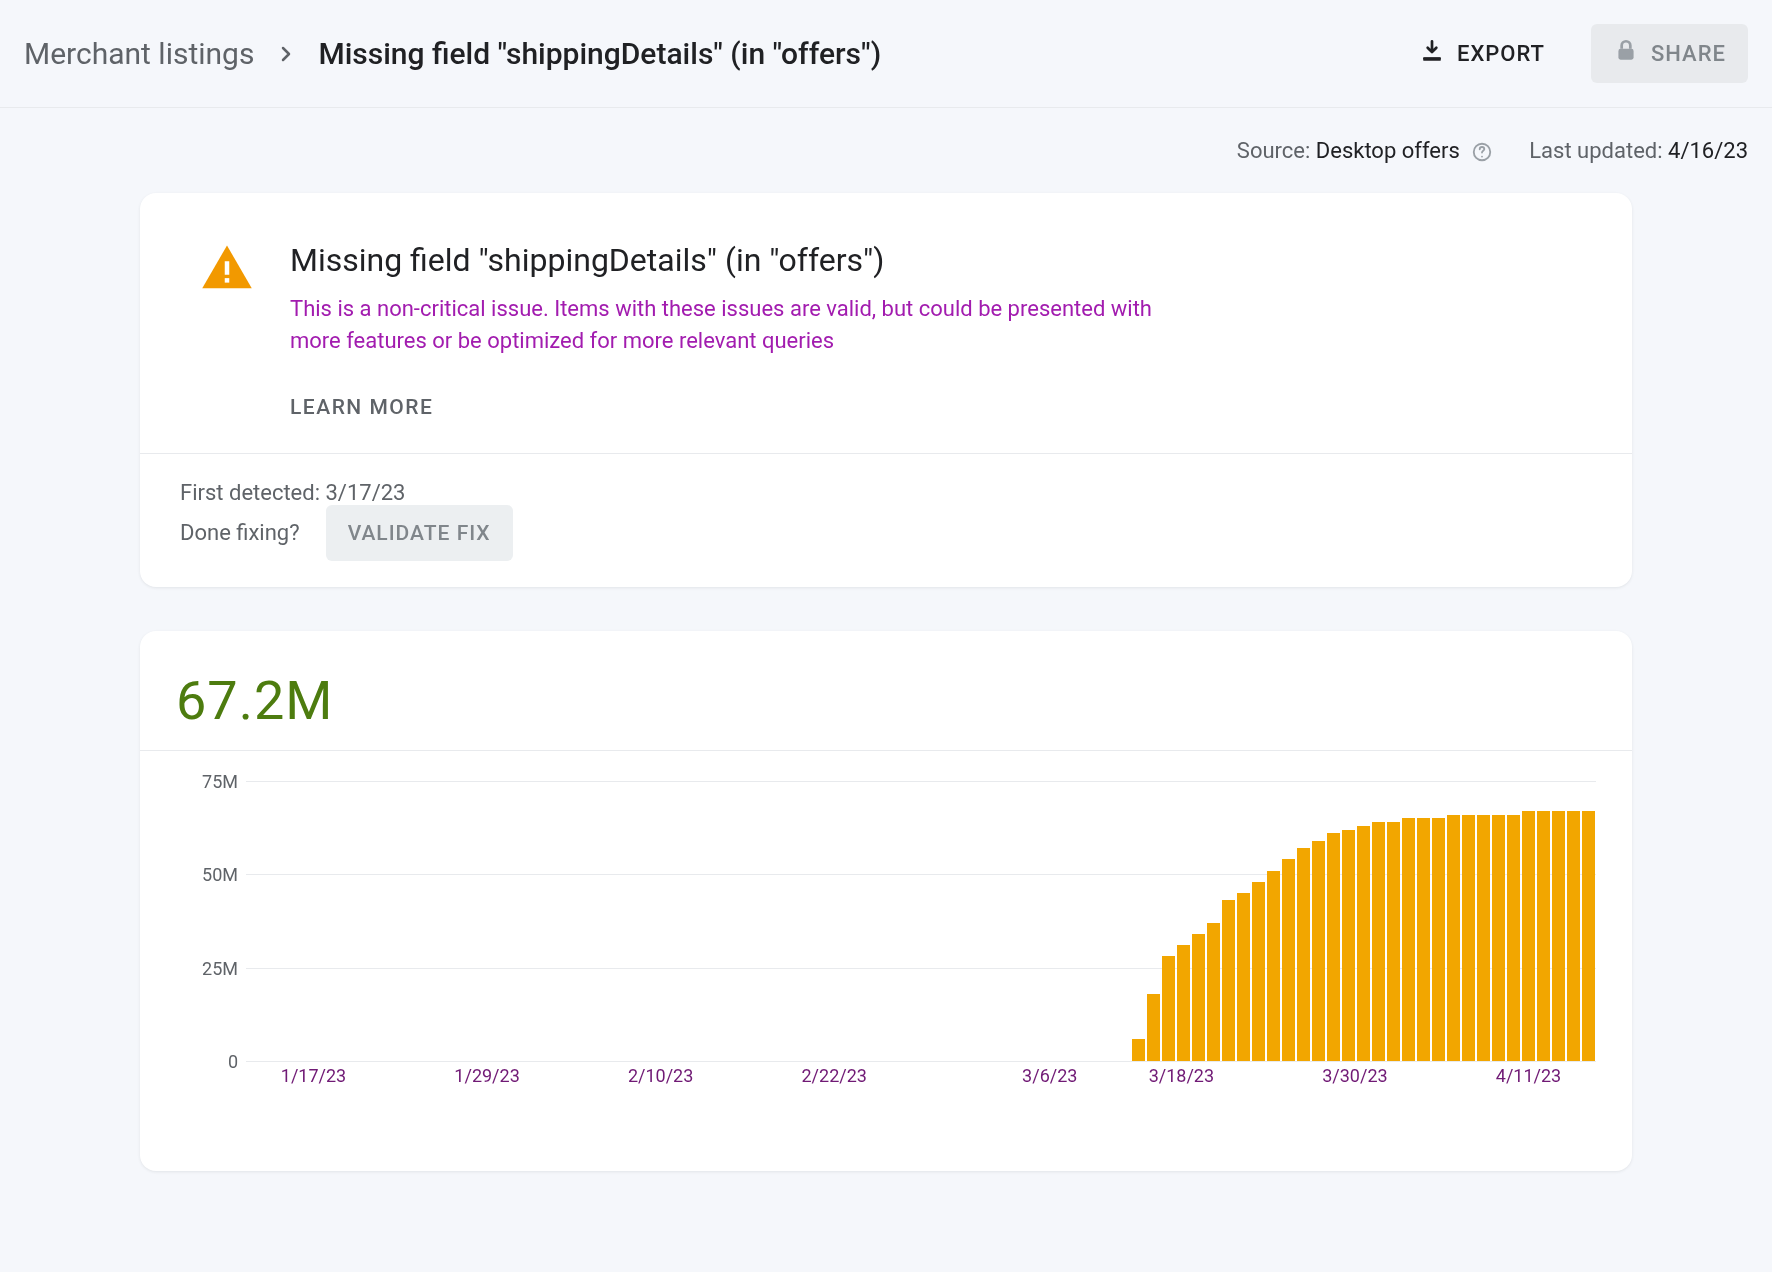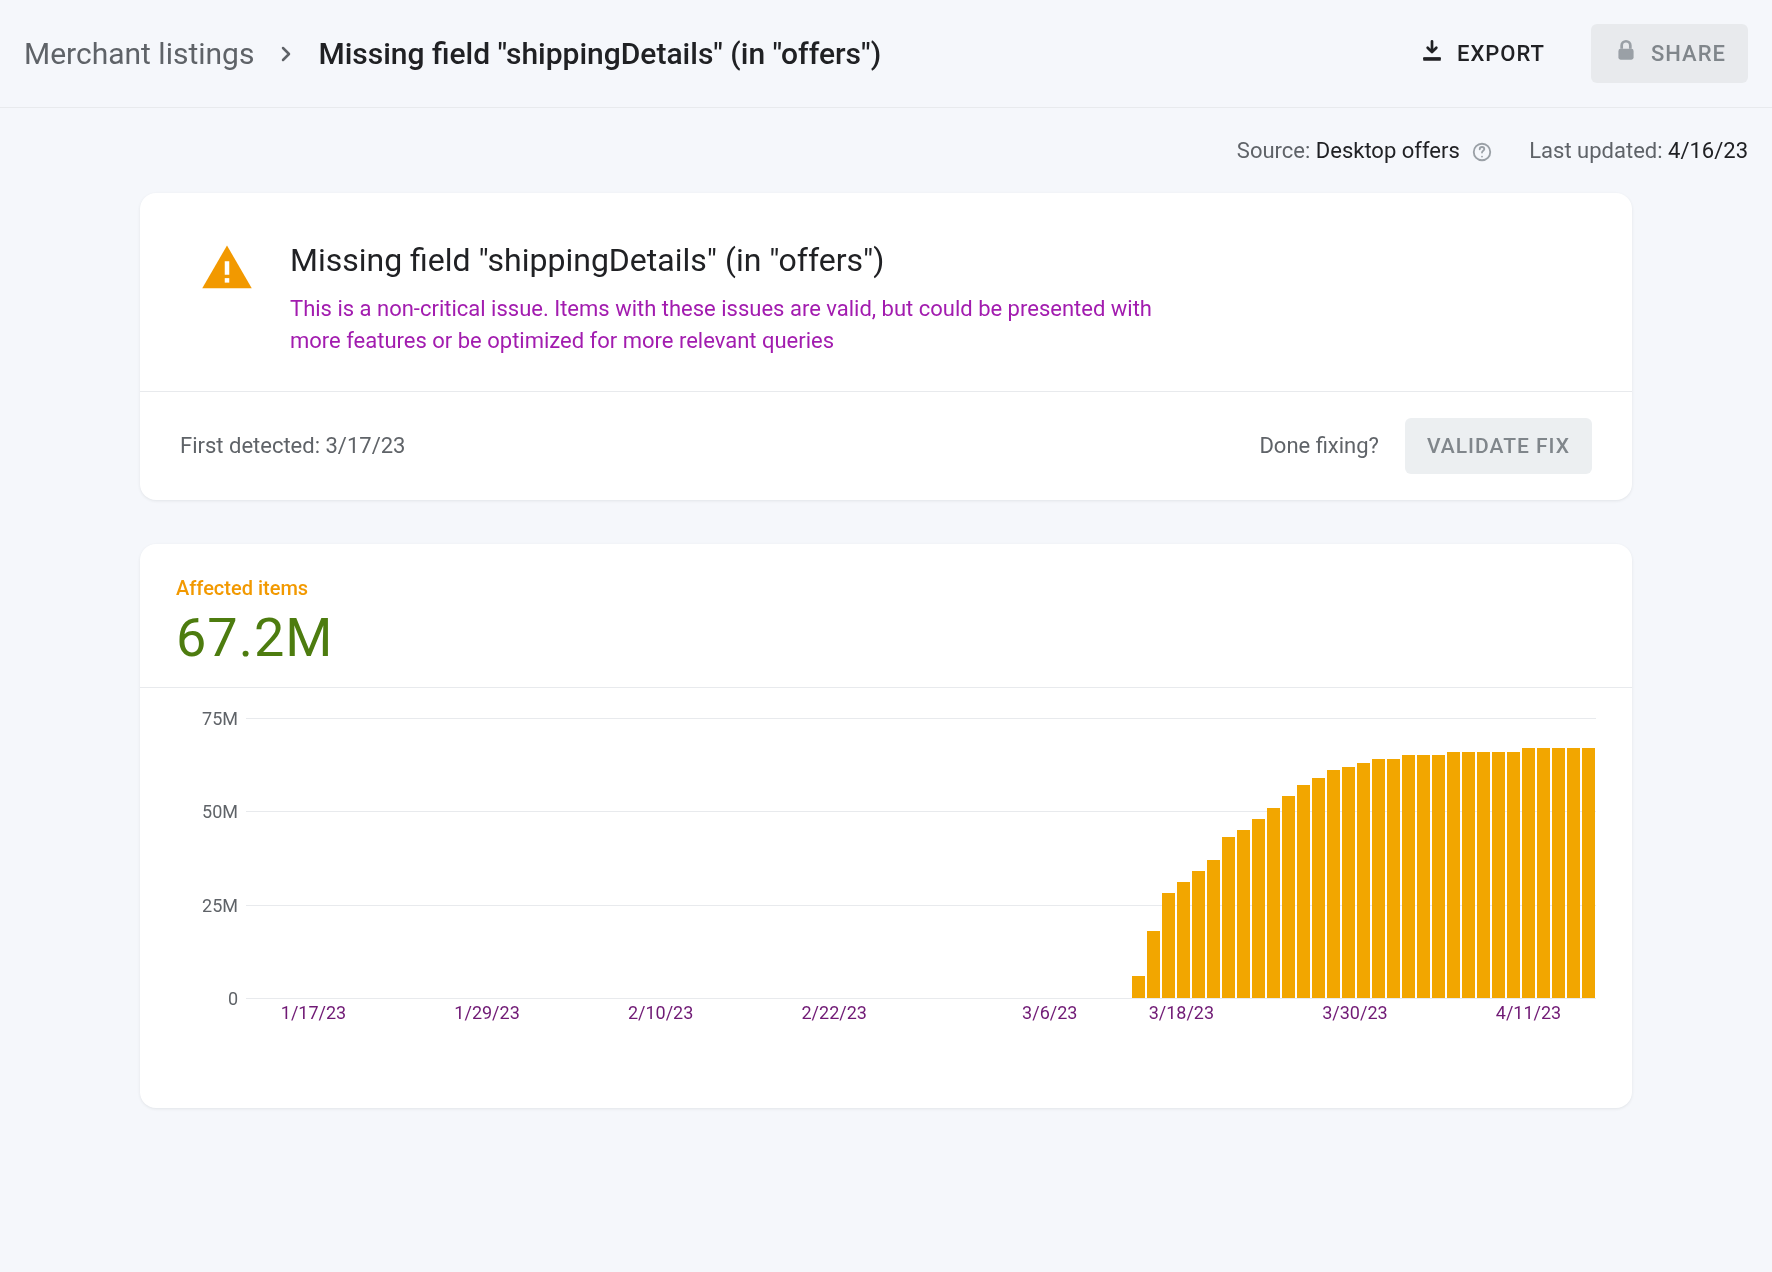--- a/index.html
+++ b/index.html
@@ -102,25 +102,25 @@
     margin-top: 38px;
     font-size: 21px;
     font-weight: 500;
     letter-spacing: 1.5px;
     color: #5f6368;
     cursor: pointer;
   }
   .issue-footer {
     border-top: 1px solid #e8eaed;
     display: flex;
-    align-items: center;
     justify-content: space-between;
     padding: 26px 40px;
     font-size: 22px;
     color: #5f6368;
+    flex-direction: column;
   }
   .done-group { display:flex; align-items:center; gap:26px; }
   .validate-btn {
     background: #eceff1;
     color: #80868b;
     font-size: 21px;
     font-weight: 500;
     letter-spacing: 1px;
     padding: 16px 22px;
     border-radius: 6px;
@@ -212,36 +212,36 @@
       <div>
         <svg width="54" height="54" viewBox="0 0 24 24">
             <path d="M12 2L1 21h22L12 2z" fill="#f29900"></path>
             <rect x="11" y="9" width="2" height="6" fill="#fff"></rect>
             <rect x="11" y="16.5" width="2" height="2" fill="#fff"></rect>
           </svg>
       </div>
       <div class="issue-text">
         <h2>Missing field "shippingDetails" (in "offers")</h2>
         <p>This is a non-critical issue. Items with these issues are valid, but could be presented with more features or be optimized for more relevant queries</p>
+        <div class="learn-more">LEARN MORE</div>
       </div>
     </div>
     <div class="issue-footer">
       <div>
         <span>First detected:</span>
         <span>3/17/23</span>
       </div>
       <div class="done-group">
         <span>Done fixing?</span>
         <div class="validate-btn">VALIDATE FIX</div>
       </div>
     </div>
   </div>
 
   <div class="card chart-card">
-    <div class="metric-label">Affected items</div>
     <div class="metric-value">67.2M</div>
     <div class="chart-divider"></div>
     <div class="chart-zone">
       <div class="y-axis" id="y-axis">
           <div class="y-tick" style="top: 100%;">0</div>
           <div class="y-tick" style="top: 66.6667%;">25M</div>
           <div class="y-tick" style="top: 33.3333%;">50M</div>
           <div class="y-tick" style="top: 0%;">75M</div>
         </div>
       <div class="grid" id="gridlines">

